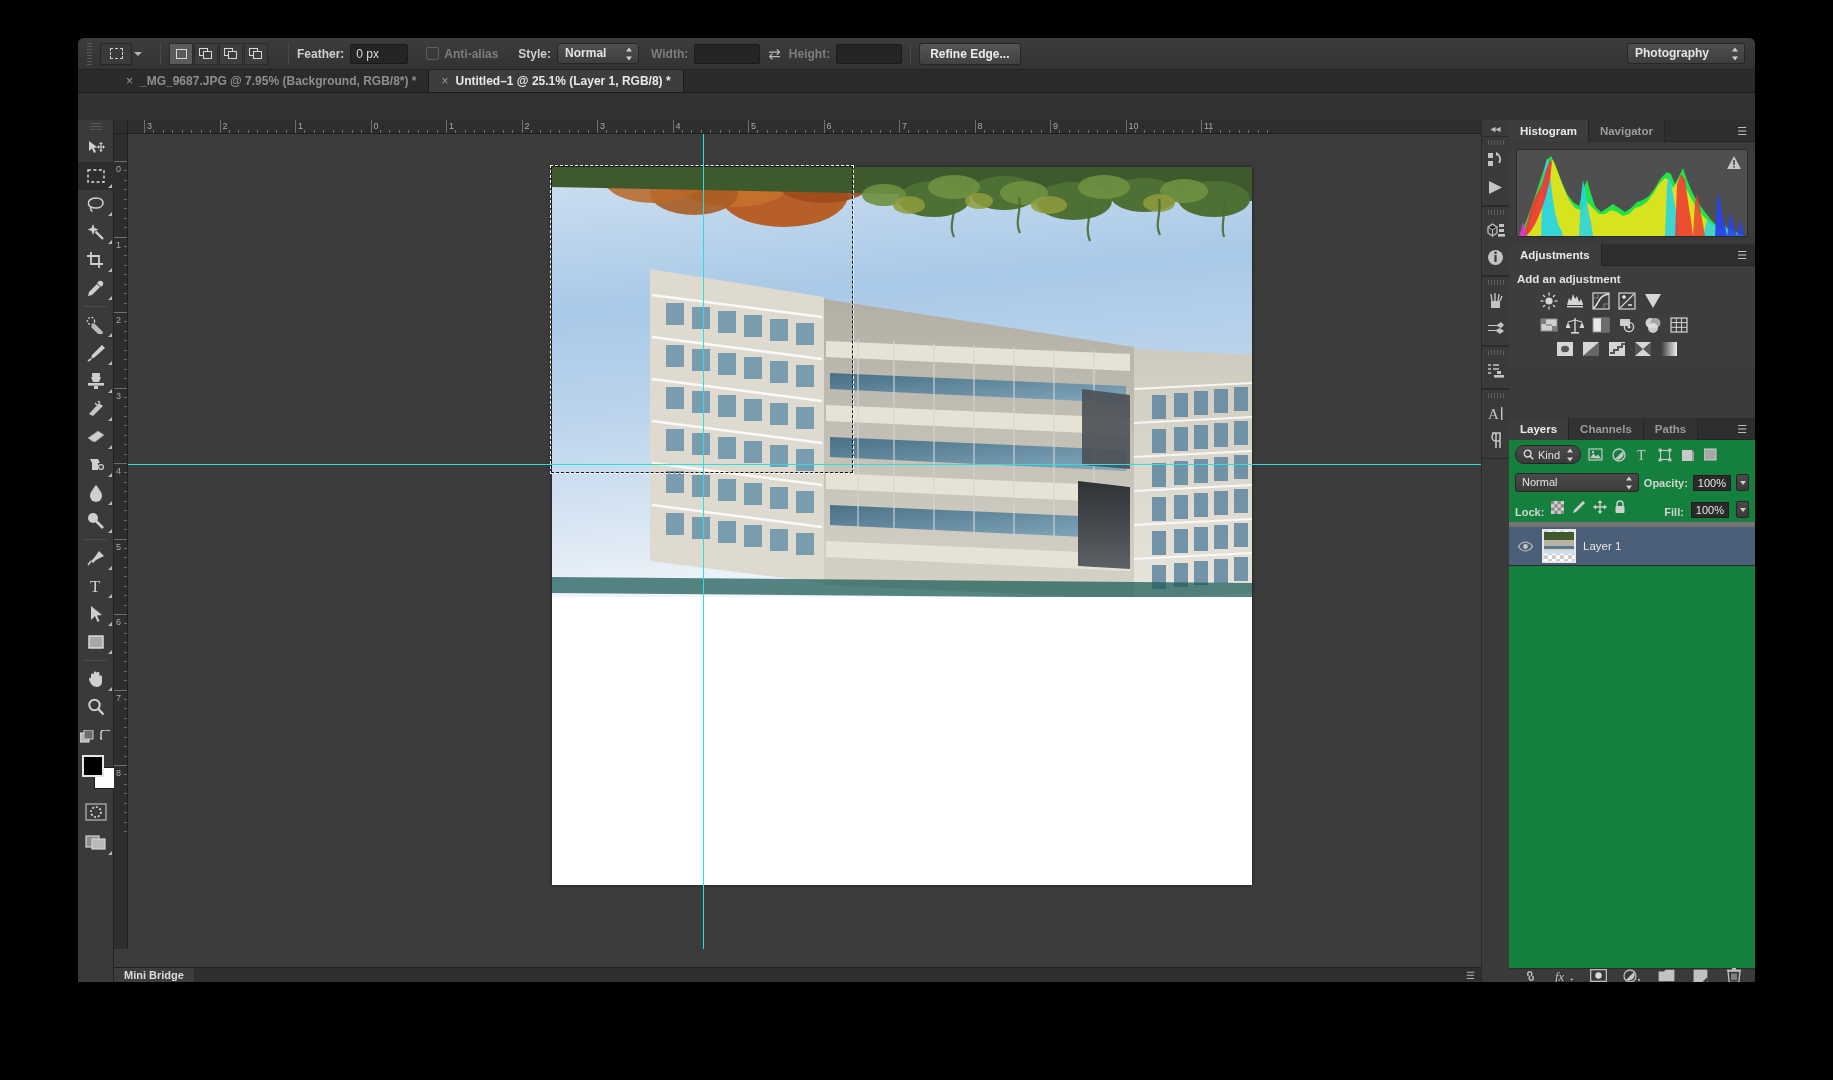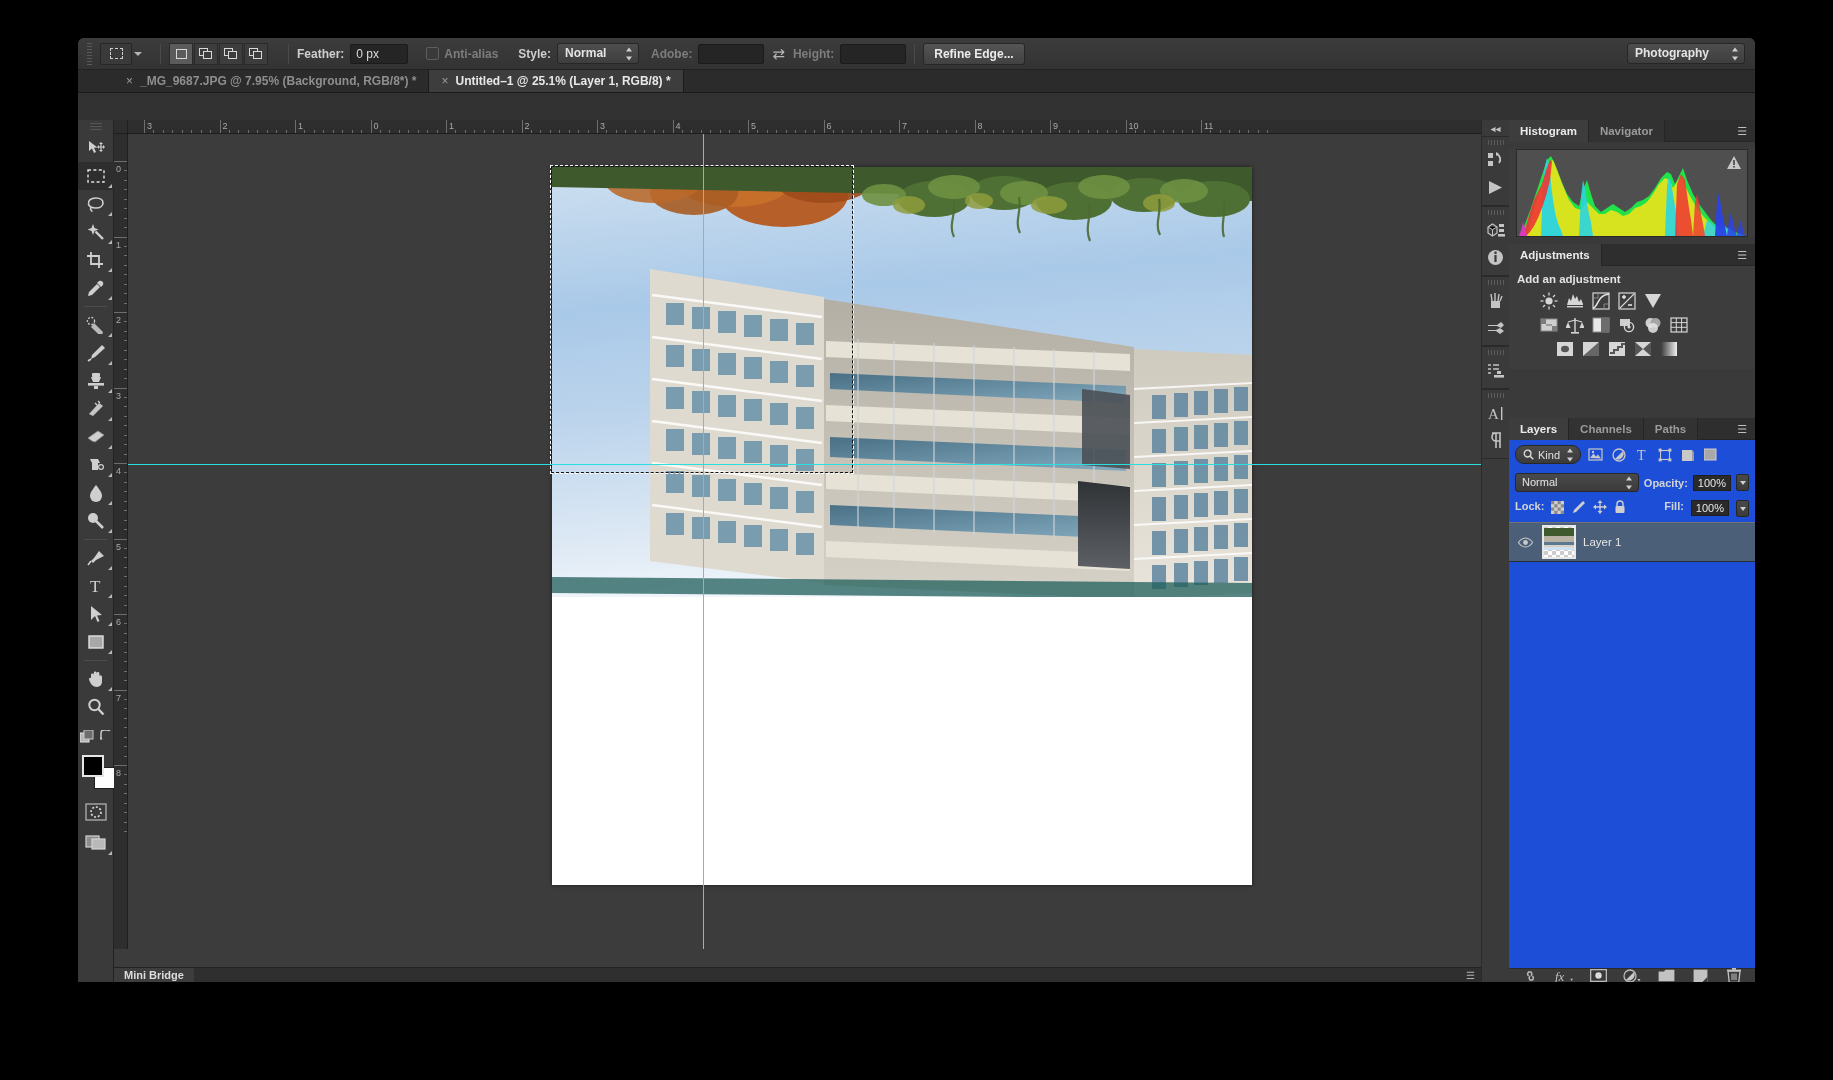--- a/index.html
+++ b/index.html
@@ -315,21 +315,21 @@
   .tiny-value { color: #e6e6e6; font-size: 11px; background:#2a2a2a; border:1px solid #1e1e1e; padding: 1px 4px; }
   .mini-caret {
     width: 13px; height: 17px; background: linear-gradient(#4a4a4a,#3b3b3b);
     border: 1px solid #272727; border-radius: 2px;
     display:flex;align-items:center;justify-content:center;
   }
   .mini-caret::after {
     content:''; border-left:3.5px solid transparent;border-right:3.5px solid transparent;
     border-top: 4px solid #d0d0d0;
   }
-  .lock-row { display:flex; align-items:flex-start; gap: 7px; padding: 4px 6px; border-bottom:1px solid #737373; }
+  .lock-row { display:flex; align-items:flex-end; gap: 7px; padding: 4px 6px; border-bottom:5px solid #737373; }
 
   
   .layer-row {
     display: flex; align-items: center; height: 39px;
     border-bottom: 1px solid #2c2c2c; padding: 0 6px; gap: 8px;
   }
   .layer-row.selected { background: #4b5f78; }
   .eye-cell { width: 20px; display:flex;align-items:center;justify-content:center; }
   .thumb { width: 32px; height: 32px; border: 1px solid #1d1d1d; }
   .thumb.selected-thumb { outline: 2px solid #e8e8e8; outline-offset: -1px; }
@@ -393,21 +393,21 @@
     <span class="ob-label dim">Anti-alias</span>
 
     <div style="width:14px"></div>
     <span class="ob-label">Style:</span>
     <div class="ob-select" style="width:82px">
       <span>Normal</span>
       <span class="stepper"></span>
     </div>
 
     <div style="width:12px"></div>
-    <span class="ob-label dim">Adobe:</span>
+    <span class="ob-label dim">Width:</span>
     <span class="ob-input" style="width:66px"></span>
     <span class="swap-icon">⇄</span>
     <span class="ob-label dim">Height:</span>
     <span class="ob-input" style="width:66px"></span>
 
     <div class="ob-sep"></div>
     <span class="ob-button">Refine Edge...</span>
 
     <div class="ob-select" id="workspace-select" style="width:118px">
       <span>Photography</span>
@@ -1317,21 +1317,21 @@
                     <stop offset="100%" stop-color="#efefef"></stop>
                   </linearGradient>
                 </defs>
                 <rect x="1" y="1" width="16" height="14" fill="url(#hsg)"></rect>
               </svg>
           </div>
         </div>
       </div>
     </div>
 
-    <div style="position:absolute;left:0;right:0;top:298px;bottom:0;background:#1d4ed8;">
+    <div style="position:absolute;left:0;right:0;top:298px;bottom:0;background:#15803d;">
       <div class="panel-tabs">
         <div class="ptab active">Layers</div>
         <div class="ptab">Channels</div>
         <div class="ptab">Paths</div>
         <div class="panel-menu">☰</div>
       </div>
 
       <div class="lay-filter-row">
         <div class="kind-select">
           <svg width="11" height="11" viewBox="0 0 11 11">

